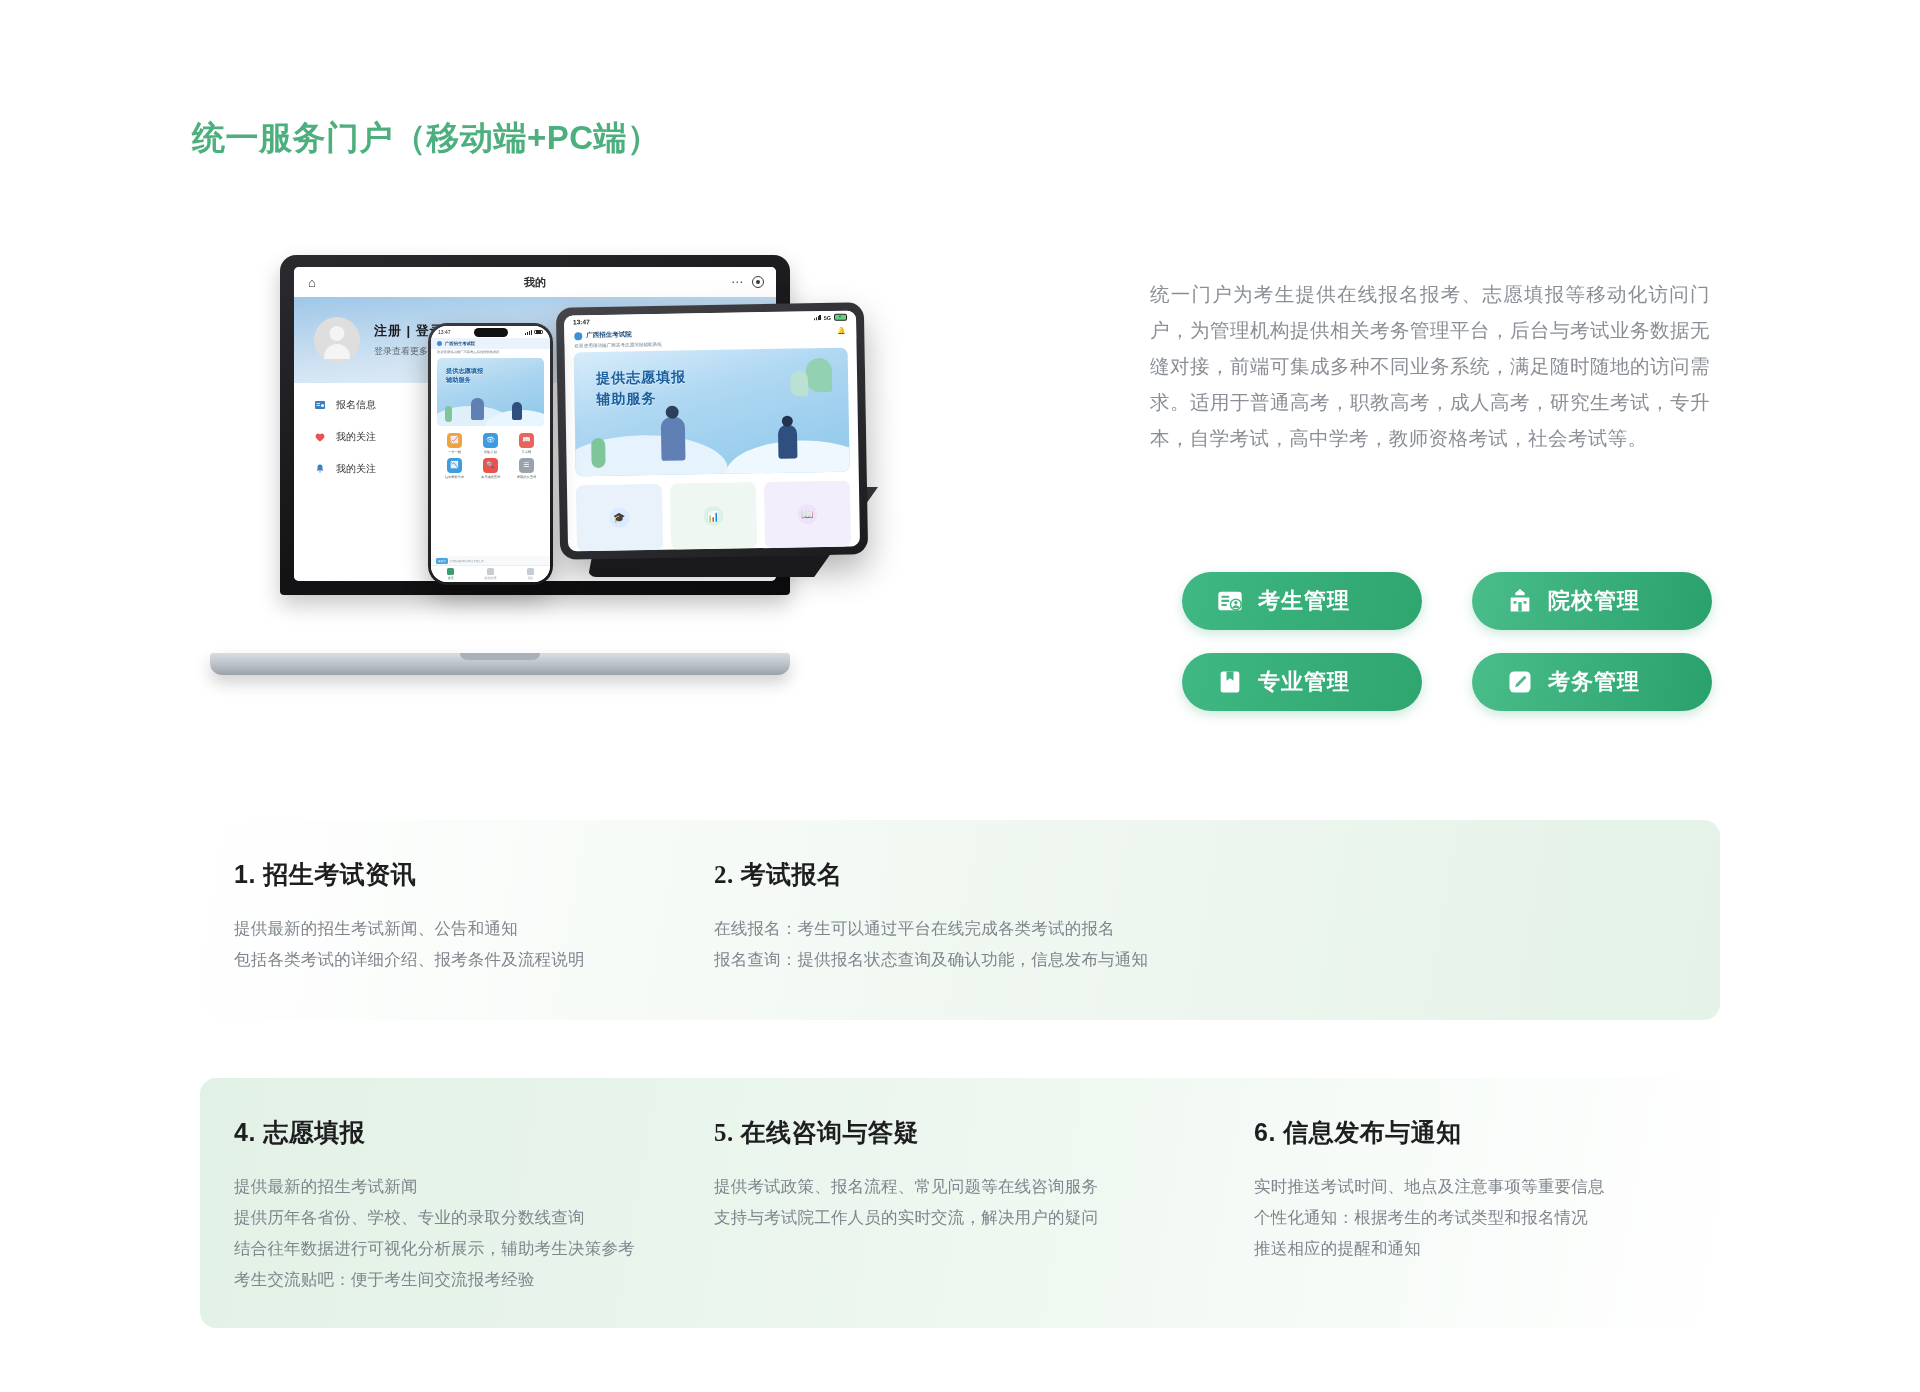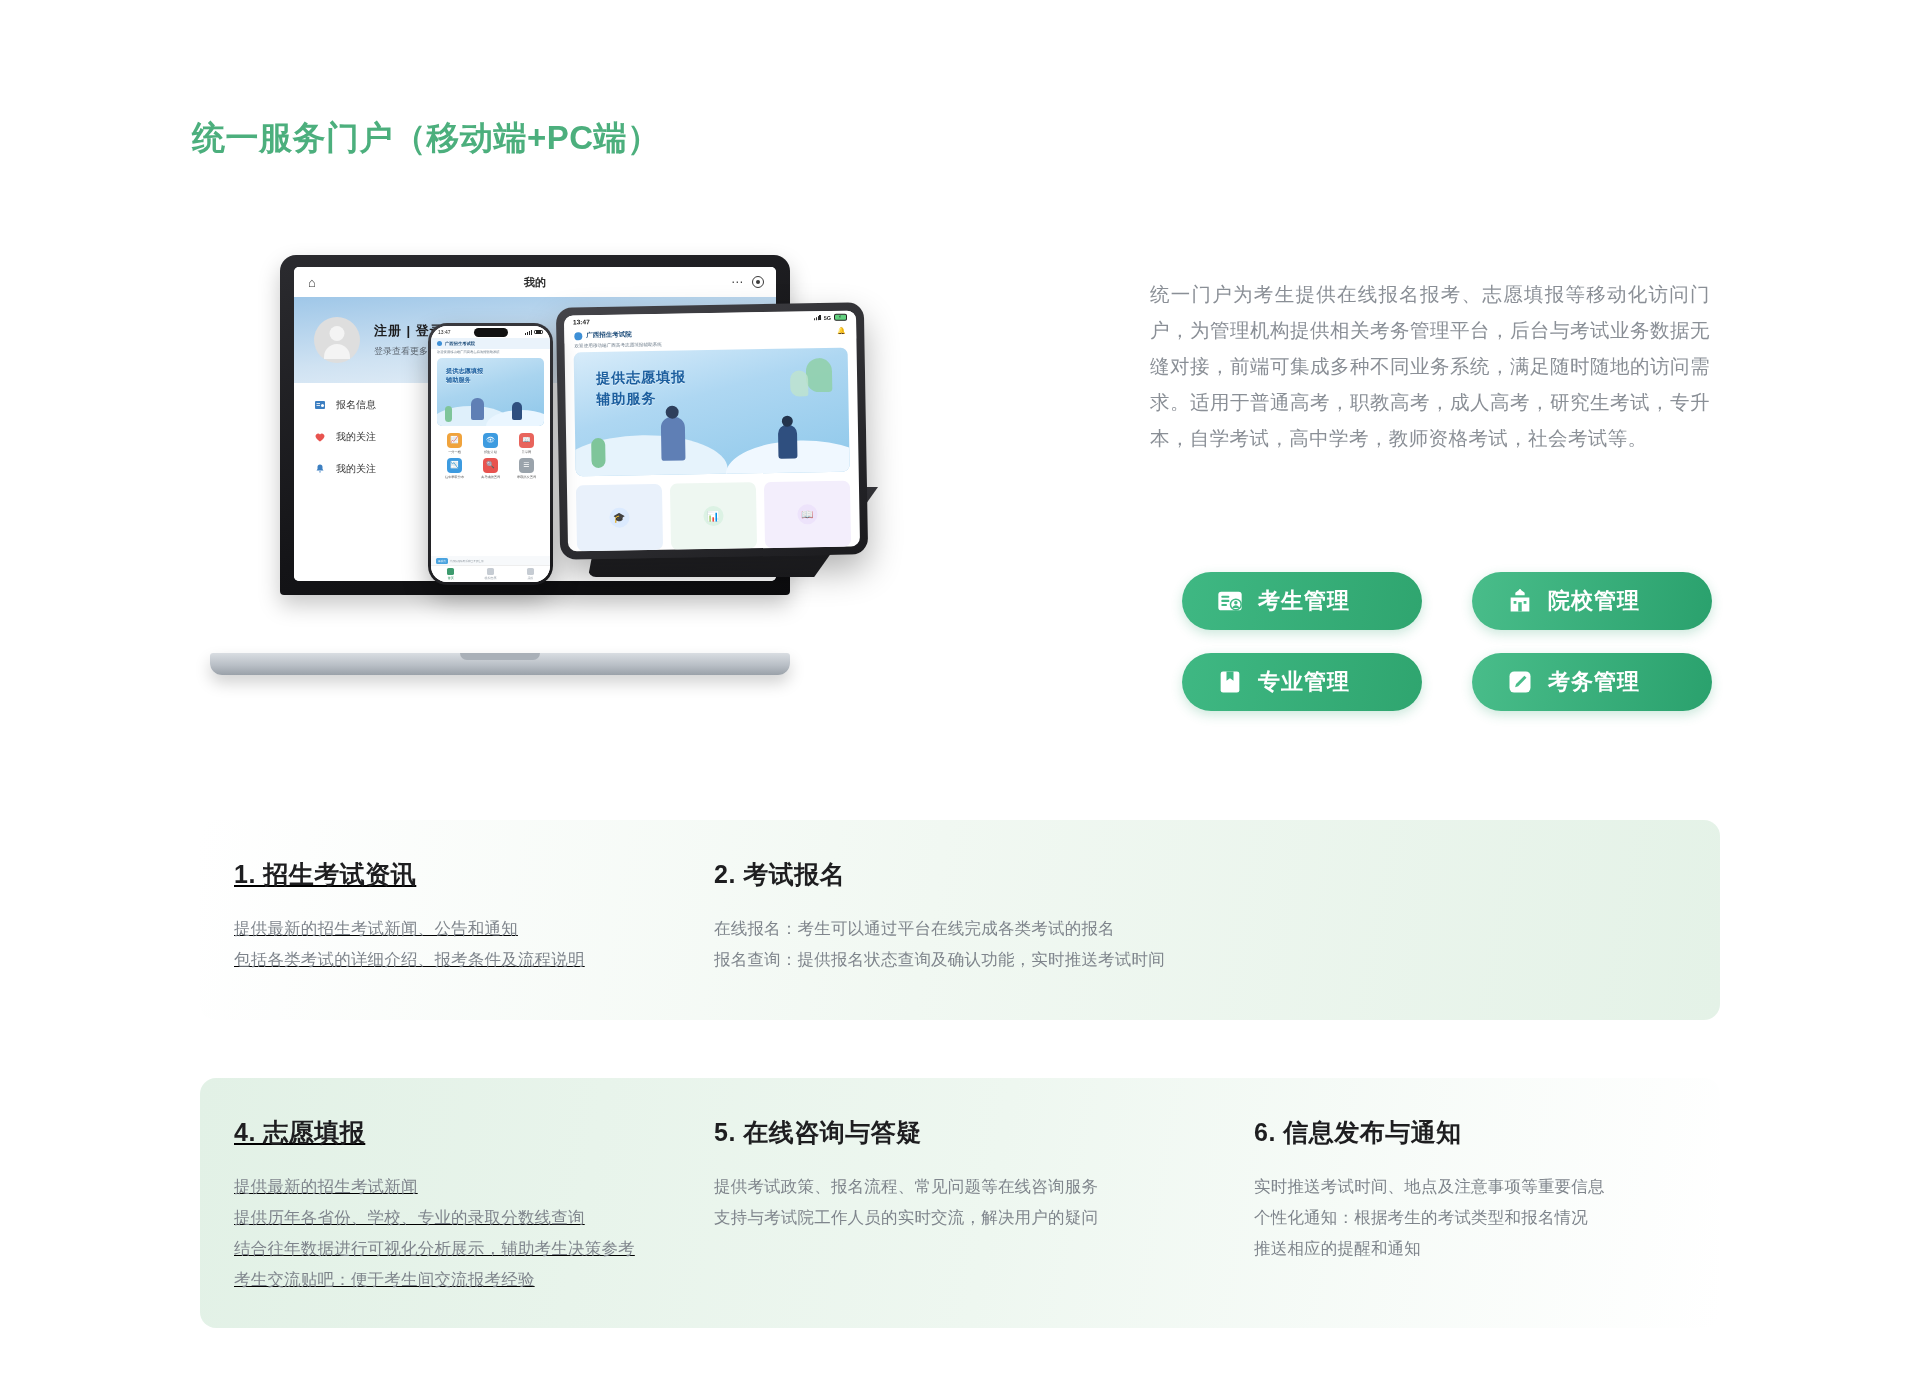--- a/index.html
+++ b/index.html
@@ -313,22 +313,22 @@
     left: 200px;
     width: 1520px;
     border-radius: 16px;
     display: flex;
   }
   #row1 { top: 800px; height: 200px;
     background: linear-gradient(100deg, #ffffff 0%, #f1f8f2 48%, #e4f2e7 100%); }
   #row2 { top: 1058px; height: 250px;
     background: linear-gradient(100deg, #e2f1e6 0%, #eef7f0 52%, #ffffff 100%); }
   .card { padding: 38px 34px 0 34px; }
-  .c-w1 { width: 480px; text-decoration: underline; }
-  .c-w2 { width: 540px; }
+  .c-w1 { width: 480px; }
+  .c-w2 { width: 540px; font-family: Liberation Serif, serif; }
   .c-w3 { width: 500px; }
   .card h3 {
     font-size: 25px; font-weight: bold; color: #1e1e20;
     letter-spacing: 0.5px; margin-bottom: 22px;
   }
   .card p {
     font-size: 16.5px; line-height: 31px; color: #7f858c;
     letter-spacing: 0.2px; white-space: nowrap;
   }
 </style>
@@ -563,21 +563,21 @@
 
   <div class="row" id="row1">
     <div class="card c-w1">
       <h3>1. 招生考试资讯</h3>
       <p>提供最新的招生考试新闻、公告和通知</p>
       <p>包括各类考试的详细介绍、报考条件及流程说明</p>
     </div>
     <div class="card c-w2">
       <h3>2. 考试报名</h3>
       <p>在线报名：考生可以通过平台在线完成各类考试的报名</p>
-      <p>报名查询：提供报名状态查询及确认功能，实时推送考试时间</p>
+      <p>报名查询：提供报名状态查询及确认功能，信息发布与通知</p>
     </div>
   </div>
 
   <div class="row" id="row2">
     <div class="card c-w1">
       <h3>4. 志愿填报</h3>
       <p>提供最新的招生考试新闻</p>
       <p>提供历年各省份、学校、专业的录取分数线查询</p>
       <p>结合往年数据进行可视化分析展示，辅助考生决策参考</p>
       <p>考生交流贴吧：便于考生间交流报考经验</p>

